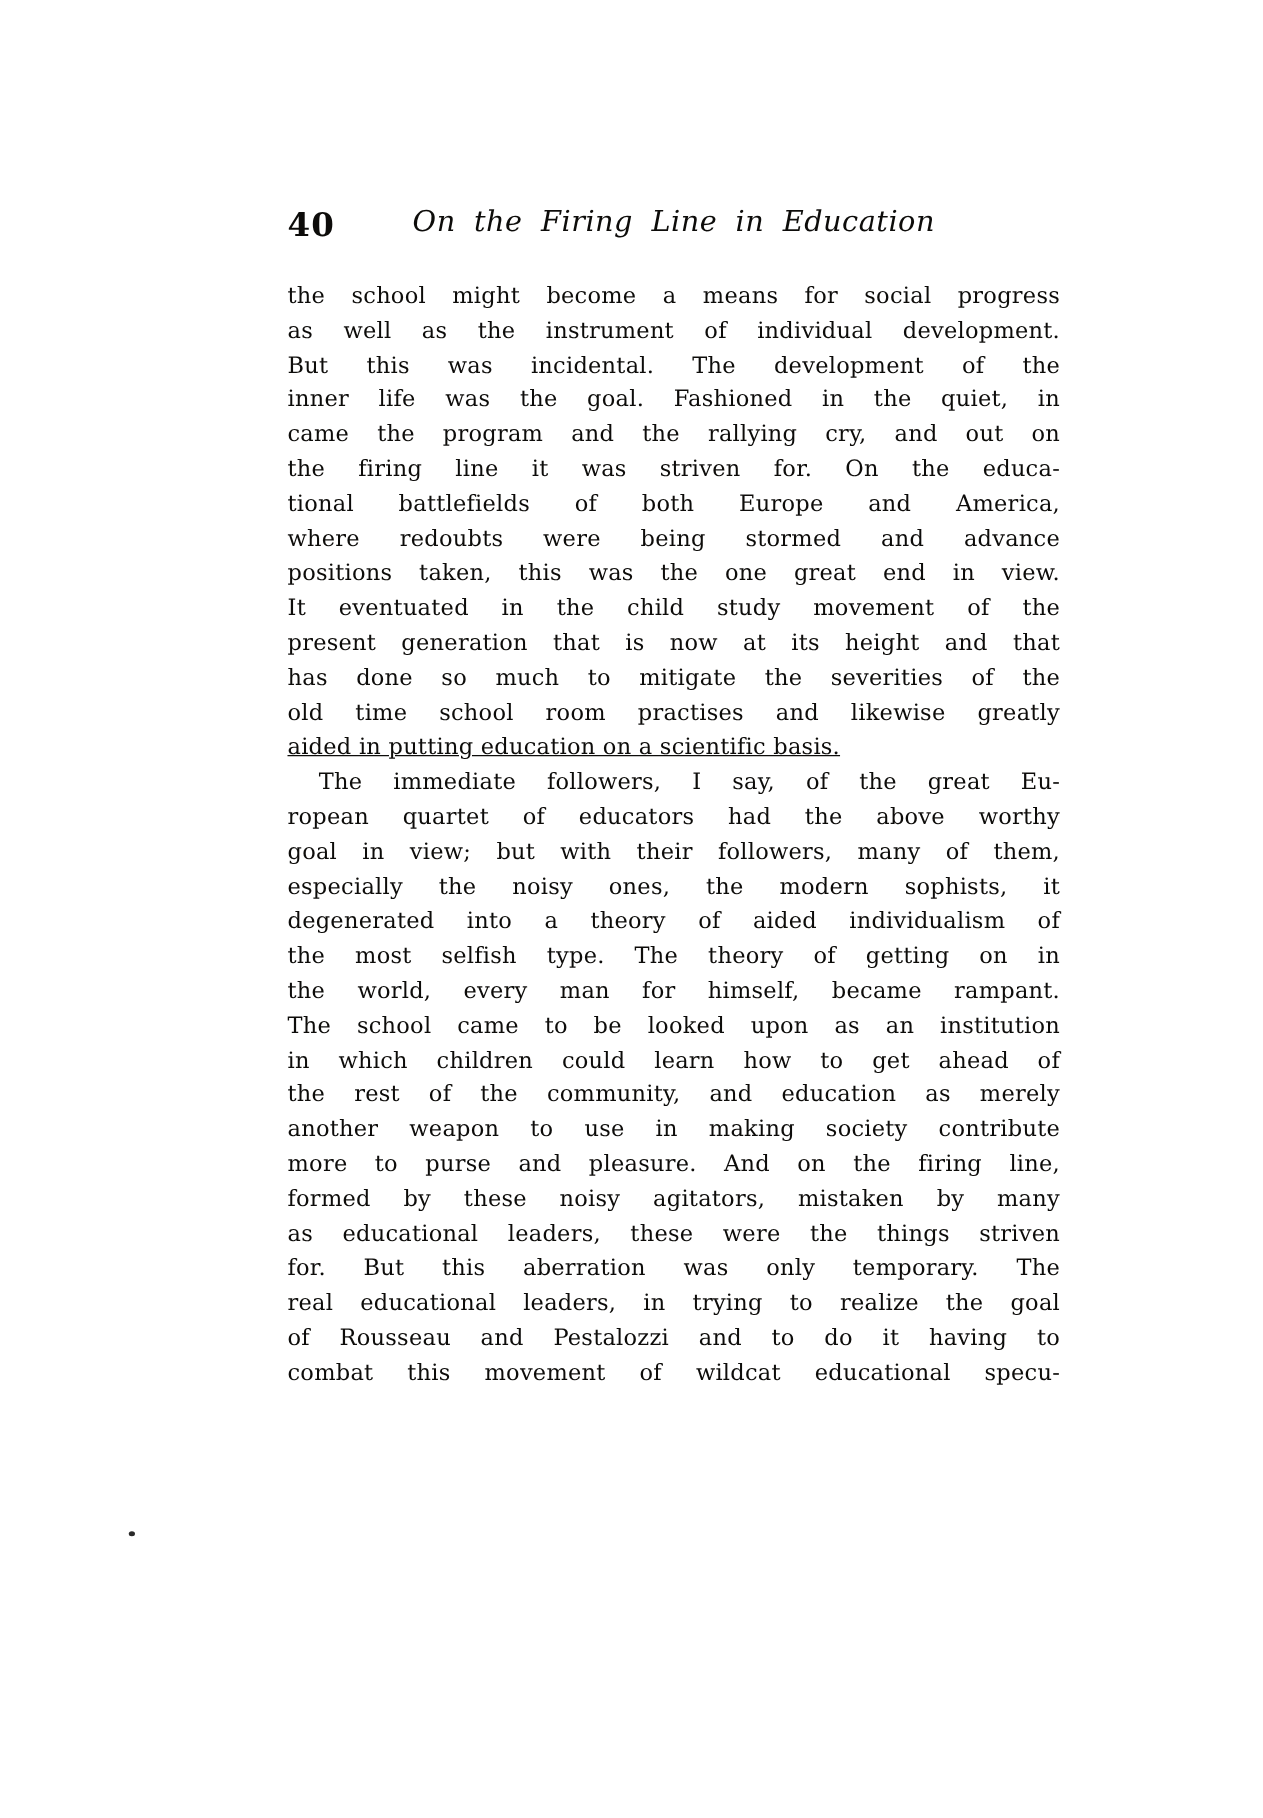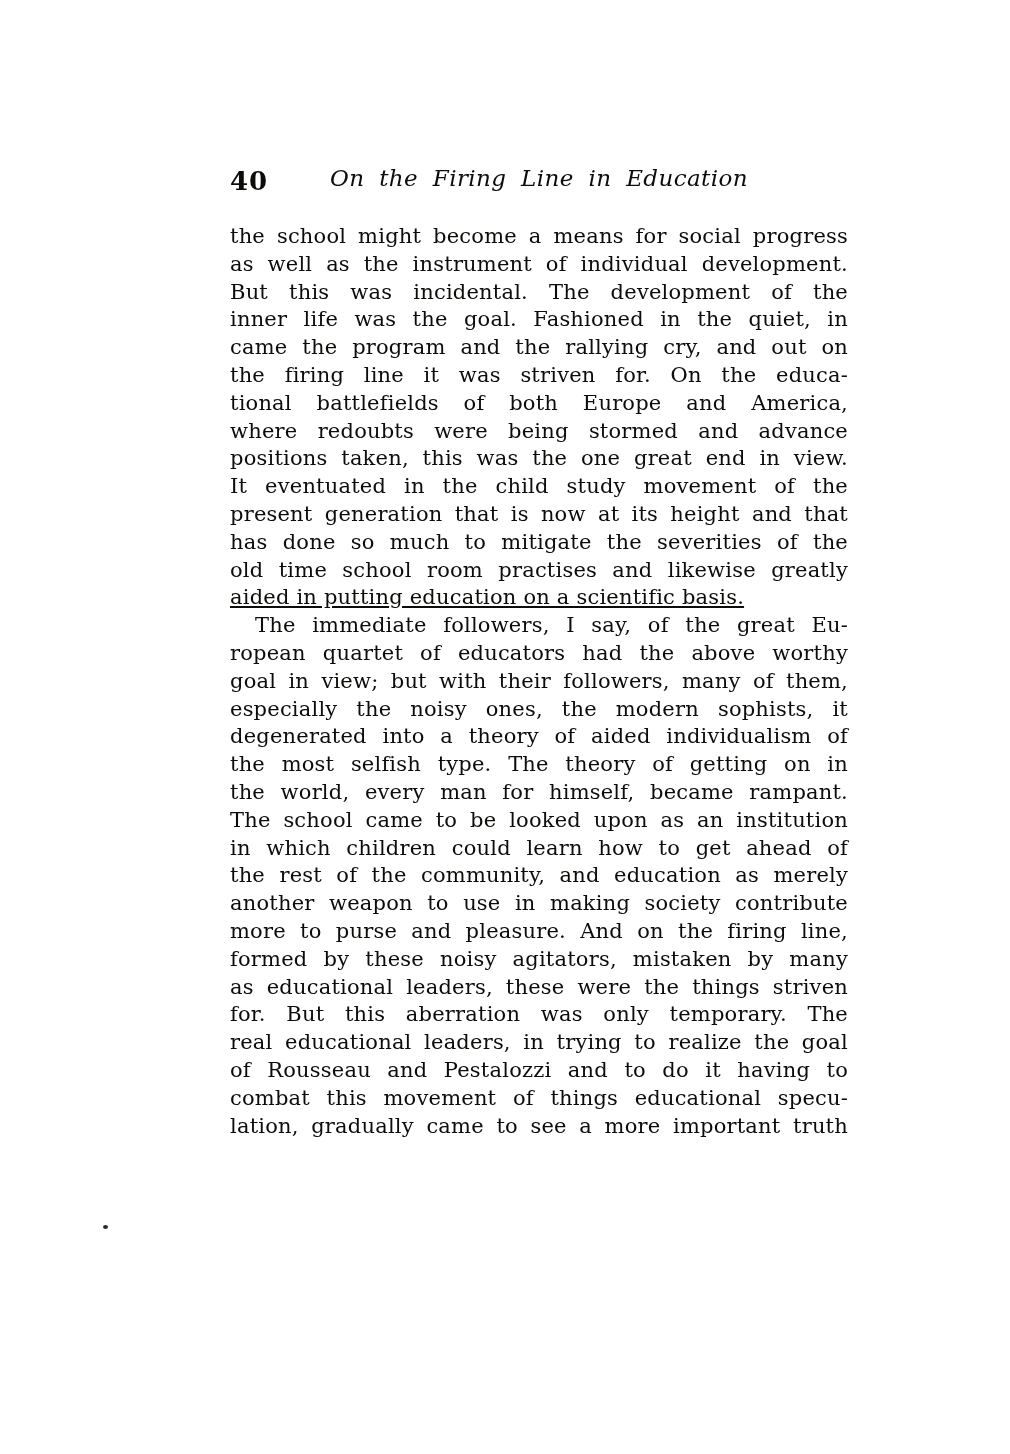--- a/index.html
+++ b/index.html
@@ -33,21 +33,21 @@
     font-size: 23px;
     font-weight: 500;
     word-spacing: 7px;
     letter-spacing: 0.4px;
   }
   .text-block {
     position: absolute;
     top: 223px;
     left: 230px;
     width: 618px;
-    font-size: 21px;
+    font-size: 18px;
     line-height: 27.8px;
     letter-spacing: 0.2px;
   }
   .line {
     text-align: justify;
     text-align-last: justify;
   }
   .line.no-justify {
     text-align-last: left;
     text-decoration: underline;
@@ -98,17 +98,16 @@
   <div class="line">The school came to be looked upon as an institution</div>
   <div class="line">in which children could learn how to get ahead of</div>
   <div class="line">the rest of the community, and education as merely</div>
   <div class="line">another weapon to use in making society contribute</div>
   <div class="line">more to purse and pleasure. And on the firing line,</div>
   <div class="line">formed by these noisy agitators, mistaken by many</div>
   <div class="line">as educational leaders, these were the things striven</div>
   <div class="line">for. But this aberration was only temporary. The</div>
   <div class="line">real educational leaders, in trying to realize the goal</div>
   <div class="line">of Rousseau and Pestalozzi and to do it having to</div>
-  <div class="line">combat this movement of things educational specu-</div>
-  <div class="line">lation, gradually came to see a more important truth</div>
+  <div class="line">combat this movement of wildcat educational specu-</div>
 </div>
 
 <div class="stray-mark"></div>
 
 </body></html>

